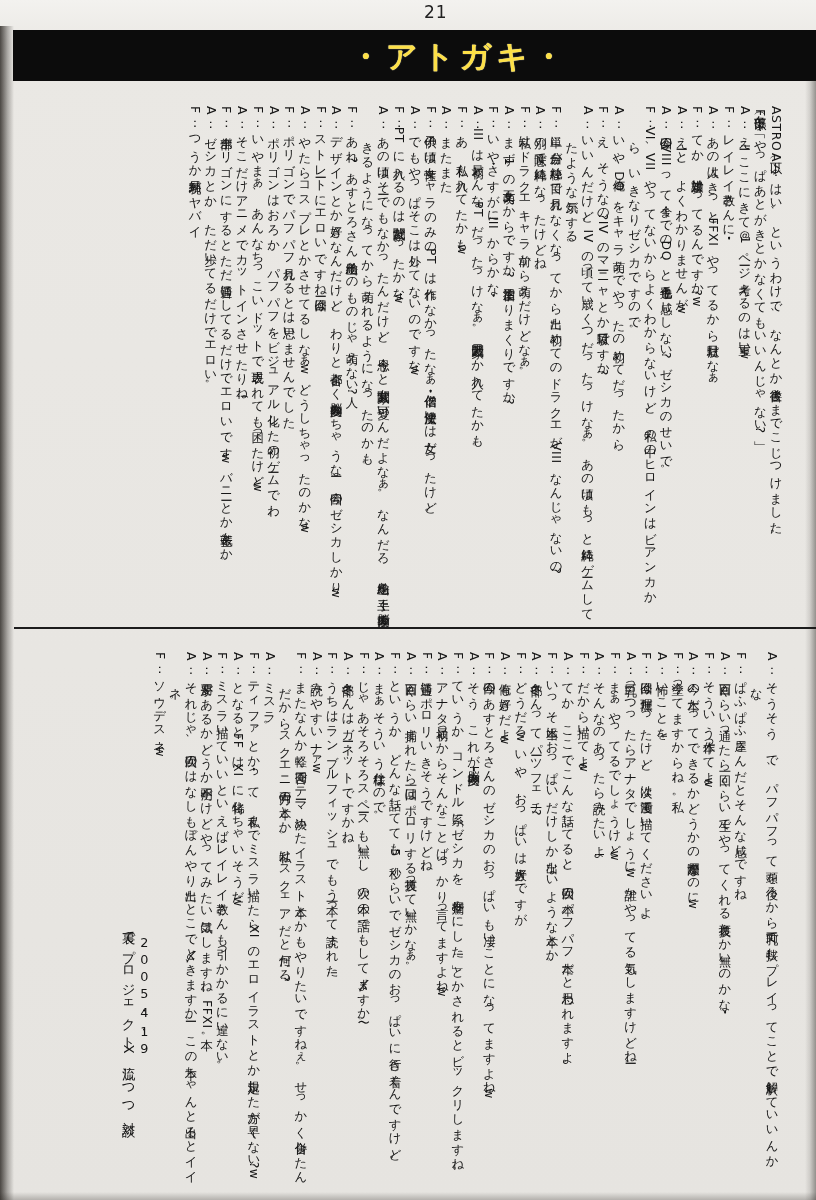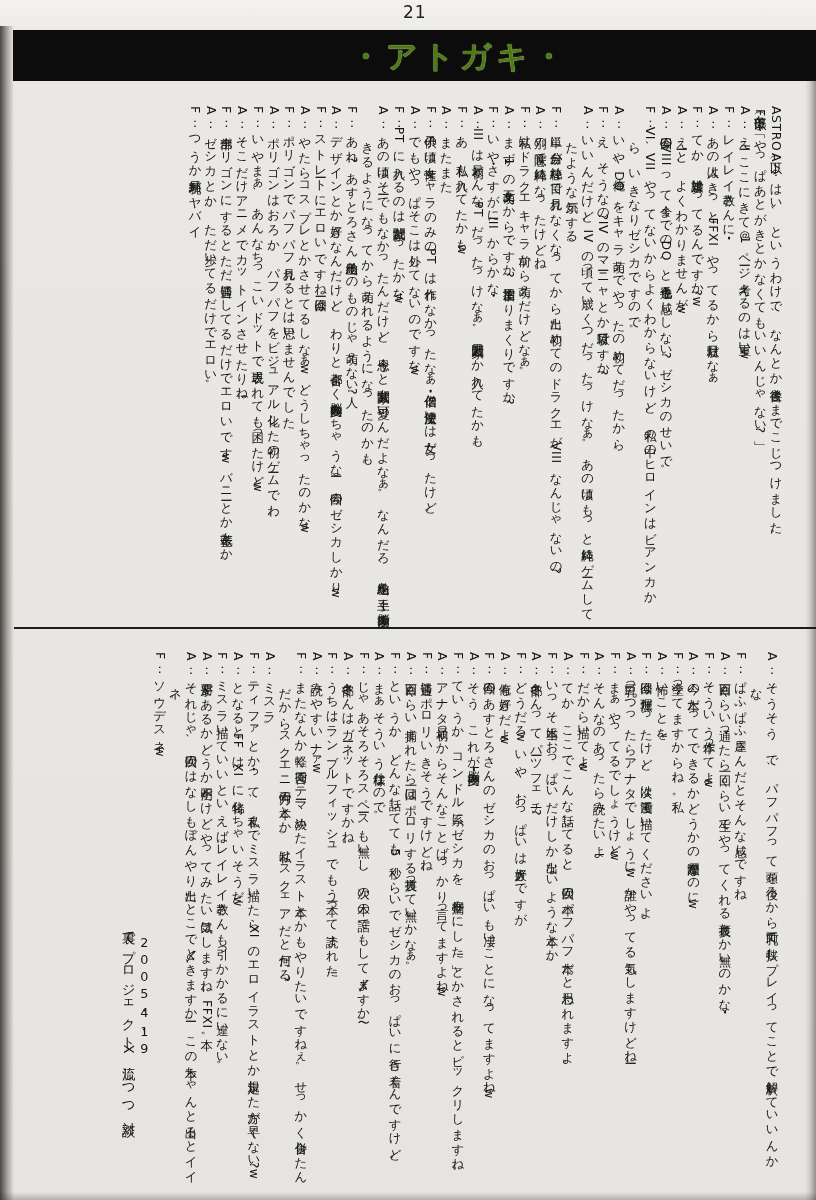--- a/index.html
+++ b/index.html
@@ -25,30 +25,30 @@
     position:absolute;right:0;top:80px;bottom:0;width:11px;
     background:linear-gradient(270deg,rgba(30,26,22,.42),rgba(30,26,22,.12) 55%,rgba(30,26,22,0));
     pointer-events:none;
   }
   .shade-bottom{
     position:absolute;left:0;right:0;bottom:0;height:8px;
     background:linear-gradient(0deg,rgba(30,26,22,.25),rgba(30,26,22,0));
     pointer-events:none;
   }
   .page-number{
-    position:absolute;top:2px;left:403px;
+    position:absolute;top:2px;left:424px;
     font-size:17px;color:#222;letter-spacing:1px;
   }
   .banner{
     position:absolute;top:30px;left:13px;right:0;height:51px;
     background:#0c0c0c;
   }
   .banner-text{
     position:absolute;top:6px;left:337px;
-    color:#4d7c0f;
+    color:#fde047;
     font-size:31px;font-weight:900;letter-spacing:5px;
     text-shadow:0 0 1px #fff;
     white-space:nowrap;
   }
   .vblock{
     position:absolute;
     writing-mode:vertical-rl;
     text-orientation:mixed;
     font-size:12.4px;
     line-height:15.7px;

